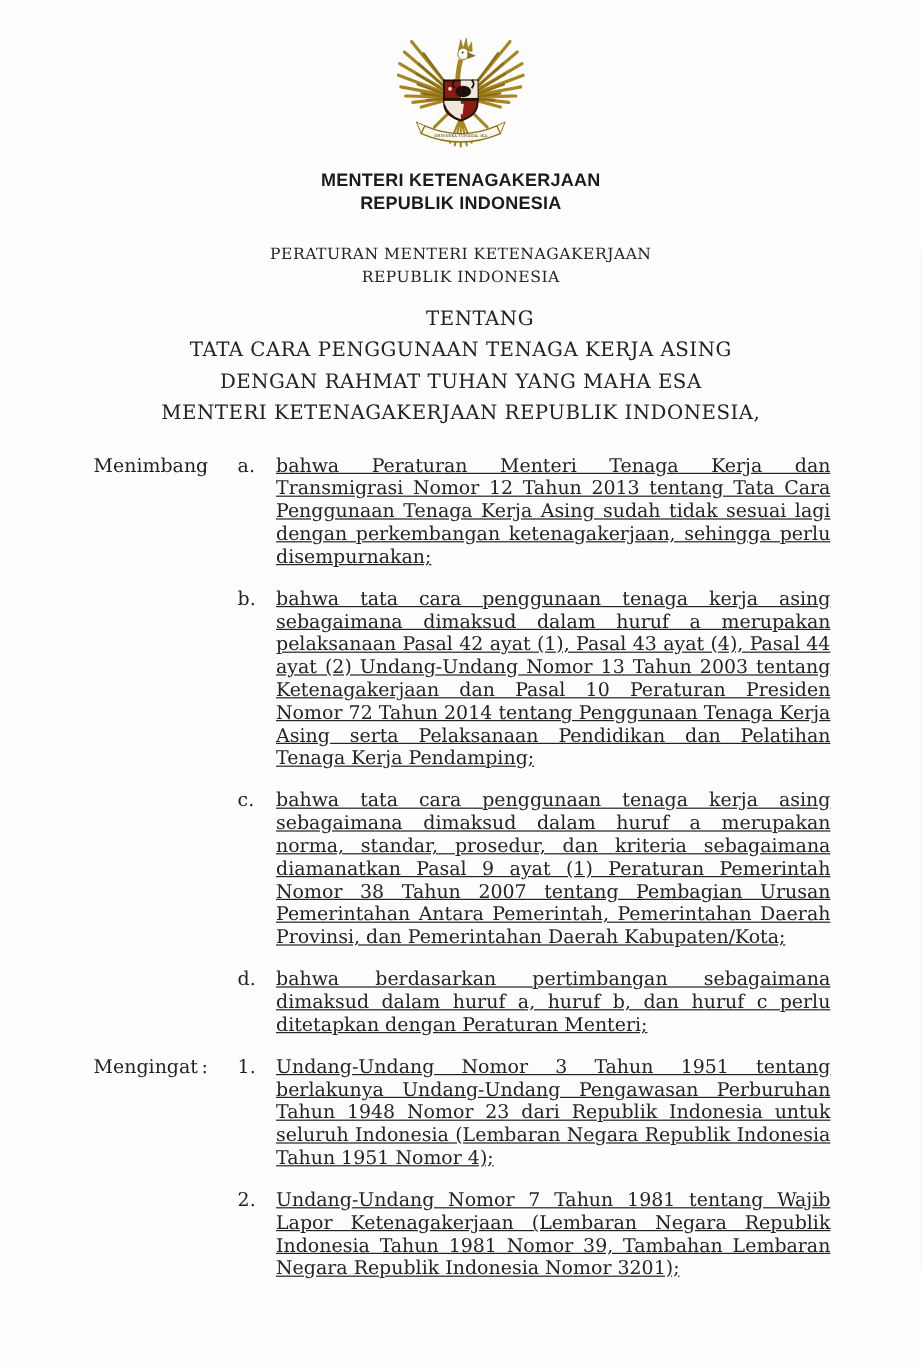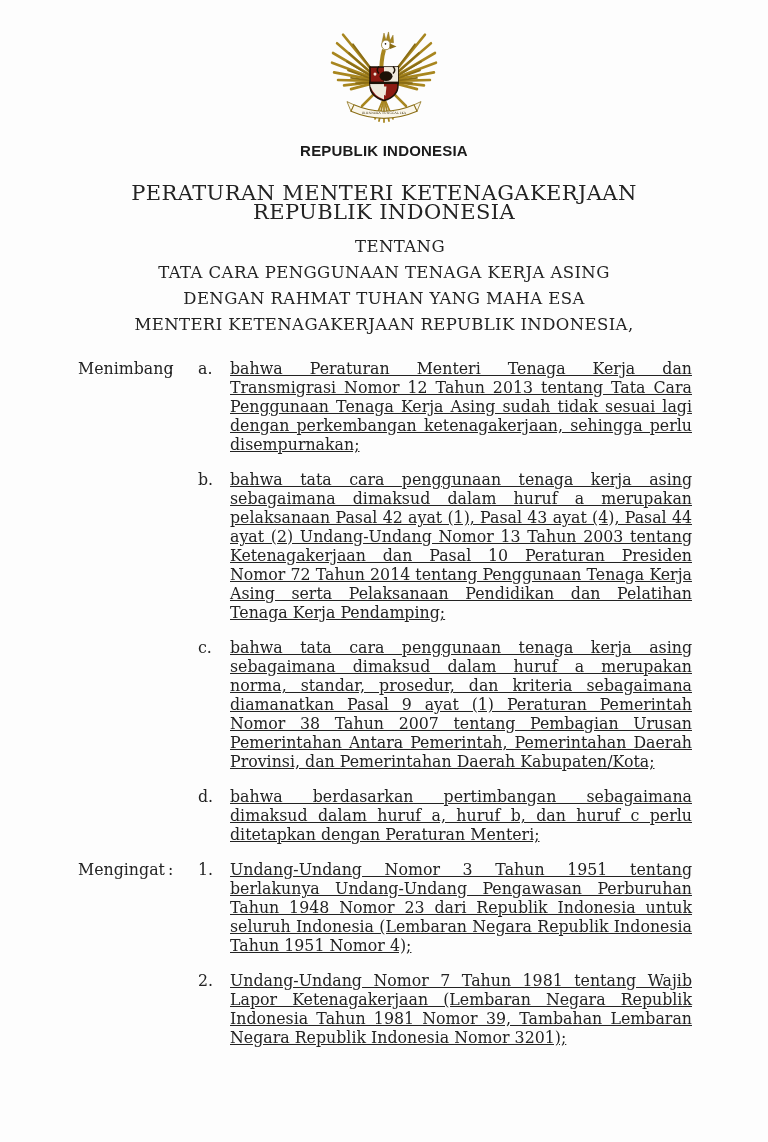--- a/index.html
+++ b/index.html
@@ -19,21 +19,21 @@
     font-family:"Liberation Sans","DejaVu Sans",sans-serif;
     font-weight:bold;
     font-size:15px;
     line-height:19px;
     letter-spacing:0.2px;
     color:#1b1b1b;
   }
   .doc-title {
     margin-top:24px;
     text-align:center;
-    font-size:21px;
+    font-size:13px;
     line-height:19px;
     letter-spacing:0.4px;
   }
   .heading {
     text-align:center;
     font-size:16.5px;
     line-height:18px;
     letter-spacing:0.4px;
     margin-top:8px;
   }
@@ -140,20 +140,21 @@
 
     <g>
       <path d="M50,146 L36,140 L44,158 Z" fill="#faf6ea" stroke="#8a6d15" stroke-width="1.5"></path>
       <path d="M170,146 L184,140 L176,158 Z" fill="#faf6ea" stroke="#8a6d15" stroke-width="1.5"></path>
       <path d="M50,146 Q110,170 170,146 L176,158 Q110,184 44,158 Z" fill="#faf6ea" stroke="#8a6d15" stroke-width="2"></path>
       <text x="110" y="163" text-anchor="middle" font-size="6" letter-spacing="0.3" fill="#3a2c08" font-family="DejaVu Serif, serif">BHINNEKA TUNGGAL IKA</text>
     </g>
   </svg>
 
   <div class="letterhead">
+    <div>MENTERI KETENAGAKERJAAN</div>
     <div>REPUBLIK INDONESIA</div>
   </div>
 
   <div class="doc-title">
     <div>PERATURAN MENTERI KETENAGAKERJAAN</div>
     <div>REPUBLIK INDONESIA</div>
   </div>
 
   <div class="heading first">TENTANG</div>
   <div class="heading">TATA CARA PENGGUNAAN TENAGA KERJA ASING</div>

